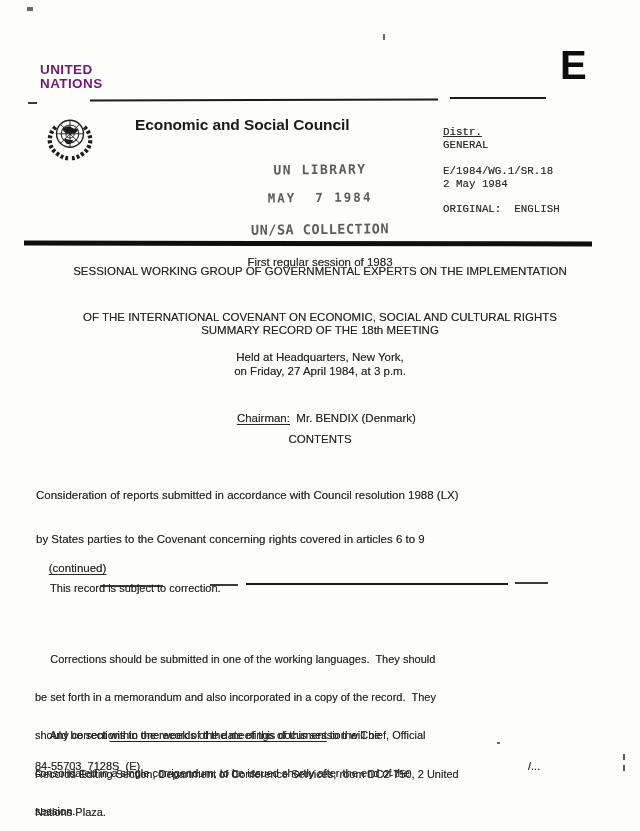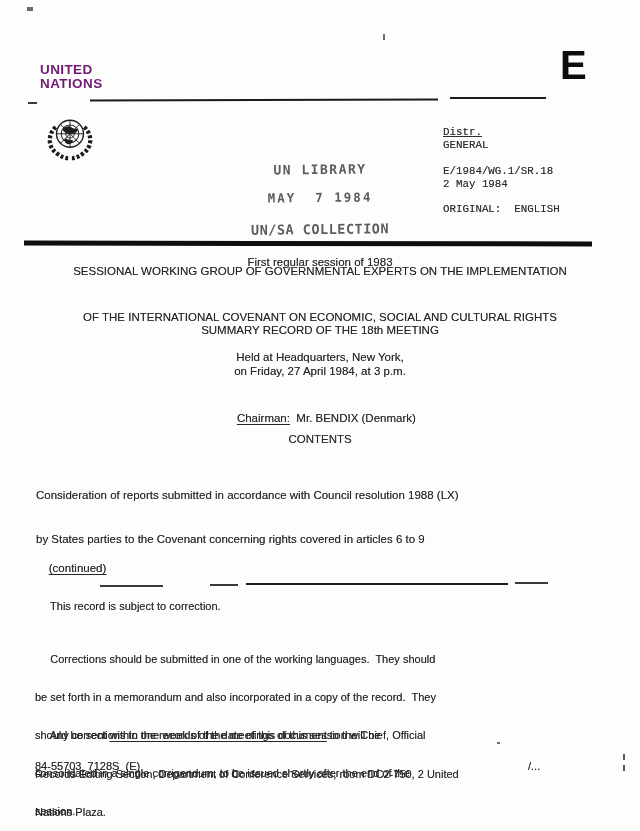--- a/index.html
+++ b/index.html
@@ -54,20 +54,21 @@
         <circle cx="32" cy="27" r="5" stroke-width="1.1"></circle>
         <path d="M16 27 H48 M32 11 V43 M21 16 L43 38 M43 16 L21 38" stroke-width="1.1"></path>
       </g>
       <g fill="#1d1d1d">
         <path d="M24 20 q6 -3.5 10 -0.5 q4 2.5 8 1.5 q-2 6 -7.5 6 q-6 1 -9 -2 q-3 -2.5 -1.5 -5z"></path>
         <path d="M26 32 q4.5 3 9.5 2 q-1 5.5 -6 5.5 q-4.5 -1 -3.5 -7.5z"></path>
       </g>
     </svg>
   </div>
 
+  <div class="abs council" style="left:135px;top:116px;">Economic and Social Council</div>
 
   <div class="abs meta" style="left:443px;top:126px;text-decoration:underline;">Distr.</div>
   <div class="abs meta" style="left:443px;top:139px;">GENERAL</div>
   <div class="abs meta" style="left:443px;top:165px;text-align:right;">E/1984/WG.1/SR.18</div>
   <div class="abs meta" style="left:443px;top:178px;">2 May 1984</div>
   <div class="abs meta" style="left:443px;top:203px;">ORIGINAL:  ENGLISH</div>
 
   <div class="abs stamp" style="left:240px;top:162px;width:160px;font-size:13px;letter-spacing:1.5px;">UN LIBRARY</div>
   <div class="abs stamp" style="left:240px;top:190px;width:160px;font-size:12.5px;letter-spacing:2px;">MAY  7 1984</div>
   <div class="abs stamp" style="left:225px;top:221px;width:190px;font-size:13.5px;letter-spacing:0.5px;">UN/SA COLLECTION</div>
@@ -91,21 +92,21 @@
     <div>Consideration of reports submitted in accordance with Council resolution 1988 (LX)</div>
     <div>by States parties to the Covenant concerning rights covered in articles 6 to 9</div>
     <div class="u" style="display:inline-block;text-align:right;">(continued)</div>
   </div>
 
   <div class="rule-soft" style="left:100px;top:585px;width:63px;height:1.6px;"></div>
   <div class="rule-soft" style="left:210px;top:584px;width:28px;height:1.6px;"></div>
   <div class="rule" style="left:246px;top:583px;width:262px;height:2.2px;"></div>
   <div class="rule-soft" style="left:515px;top:582px;width:33px;height:1.6px;"></div>
 
-  <div class="abs mono fn" style="left:35px;top:600px;">     This record is subject to correction.</div>
+  <div class="abs mono fn" style="left:35px;top:582px;">     This record is subject to correction.</div>
 
   <div class="abs mono fn" style="left:35px;top:627px;">
     <div>     Corrections should be submitted in one of the working languages.  They should</div>
     <div>be set forth in a memorandum and also incorporated in a copy of the record.  They</div>
     <div><span>should be sent </span><span class="u">within one week of the date of this document</span><span> to the Chief, Official</span></div>
     <div>Records Editing Section, Department of Conference Services, room DC2-750, 2 United</div>
     <div>Nations Plaza.</div>
   </div>
 
   <div class="abs mono fn" style="left:35px;top:703px;">

